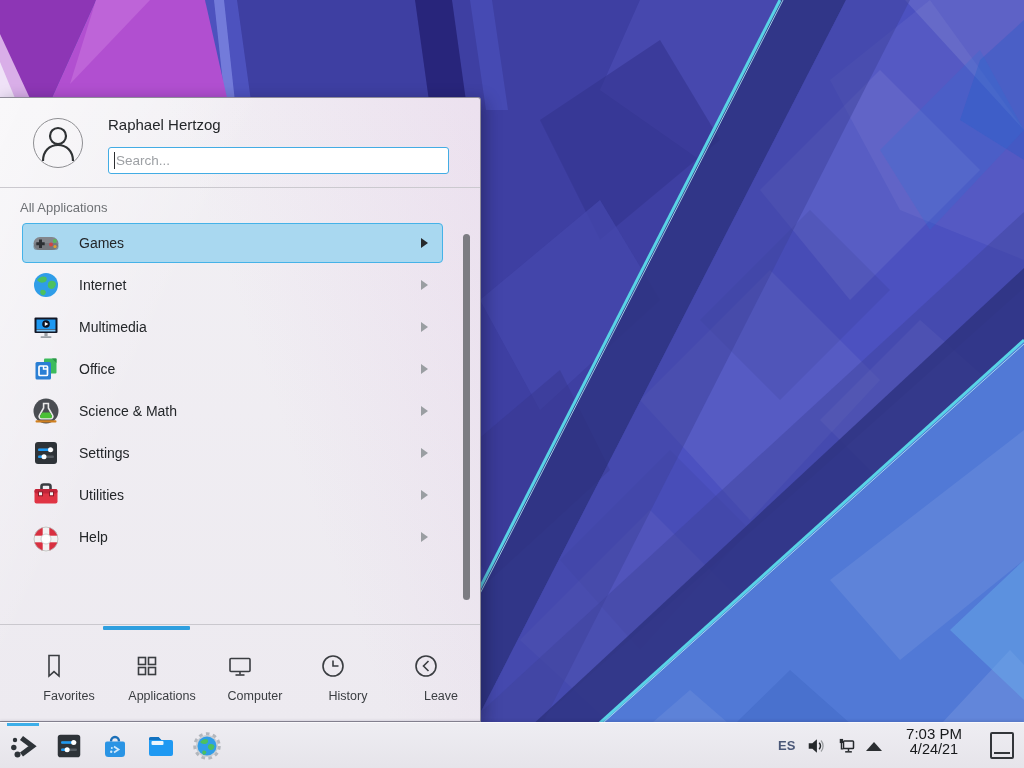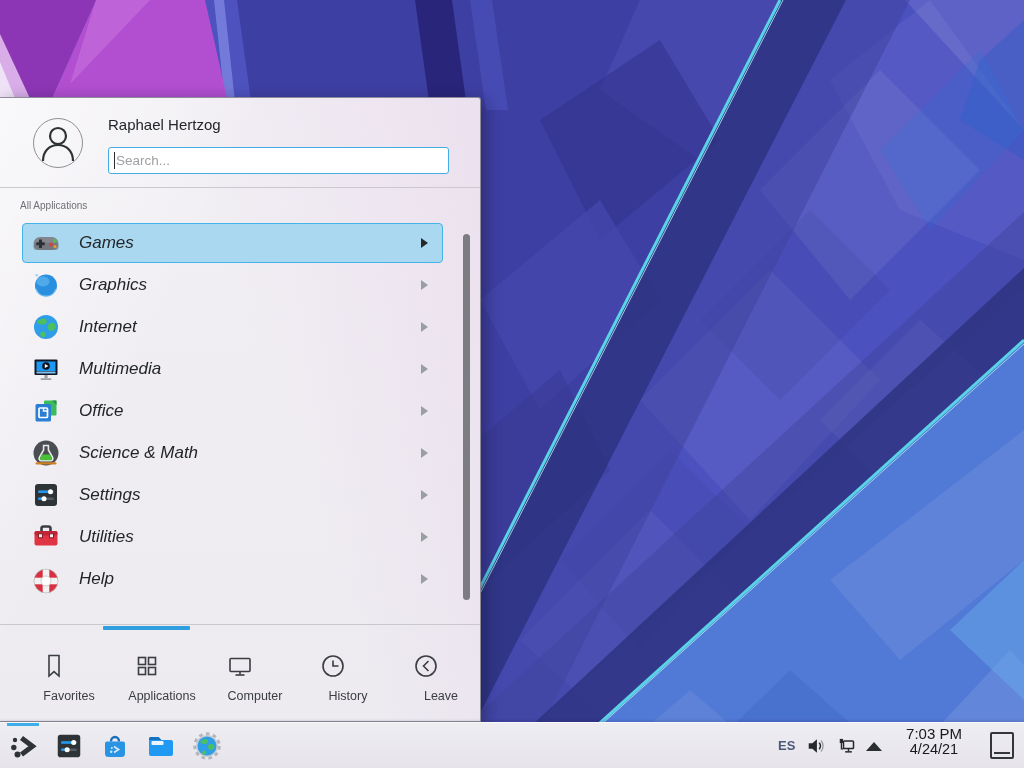--- a/index.html
+++ b/index.html
@@ -29,31 +29,31 @@
   .user-name{position:absolute;left:108px;top:18px;font-size:15px;color:#232629;}
   .search-wrap{position:absolute;left:108px;top:49px;width:341px;height:27px;border-radius:6px;}
   .search-wrap input{
     width:100%;height:100%;box-sizing:border-box;border:1.5px solid #43ace4;border-radius:3px;
     background:#ffffff;padding:0 7px;font-size:13.5px;color:#232629;outline:none;
     font-family:"Liberation Sans",sans-serif;
   }
   .search-wrap input::placeholder{color:#9da0a4;}
   .text-caret{position:absolute;left:6px;top:5px;width:1px;height:17px;background:#2b2d30;}
 
-  .section-label{position:absolute;left:20px;top:102px;font-size:10px;color:#6e7175;text-align:right;}
+  .section-label{position:absolute;left:20px;top:102px;font-size:13px;color:#6e7175;text-align:right;}
 
   .app-list{position:absolute;left:0;top:123px;width:100%;height:403px;overflow:hidden;}
   .app-row{
     box-sizing:border-box;height:40px;margin:2px 37px 0 22px;border-radius:4px;
     display:flex;align-items:center;padding:0 14px 0 7px;border:1px solid transparent;
   }
   .app-row.selected{background:#a9d8f0;border:1px solid #45b2e8;}
   .app-icon{width:32px;height:32px;flex:0 0 32px;margin-right:17px;}
   .app-icon svg{display:block;width:32px;height:32px;}
-  .app-label{font-size:17px;color:#232629;font-style:italic;}
+  .app-label{font-size:14px;color:#232629;}
   .arrow{margin-left:auto;width:0;height:0;border-style:solid;border-width:5px 0 5px 7px;
     border-color:transparent transparent transparent #9a9ea2;}
   .app-row.selected .arrow{border-left-color:#26292c;}
 
   .scroll-thumb{position:absolute;left:463px;top:136px;width:7px;height:366px;border-radius:4px;background:#7c7c82;}
 
   .tabbar{position:absolute;left:0;top:526px;width:100%;height:98px;border-top:1px solid #cac8ce;
     display:flex;padding-left:7px;box-sizing:border-box;}
   .tab-indicator{position:absolute;left:103px;top:1px;width:87px;height:4px;background:#2f9fdf;border-radius:1px;}
   .tab{width:93px;display:flex;flex-direction:column;align-items:center;justify-content:center;padding-top:6px;}
@@ -159,32 +159,20 @@
         <path d="M9,12.5 h3 v2.7 h2.7 v3 h-2.7 v2.7 h-3 v-2.7 h-2.7 v-3 h2.7 z" fill="#2c2f33"></path>
         <circle cx="21" cy="17.5" r="1.9" fill="#cf4444"></circle>
         <circle cx="24.8" cy="14" r="1.9" fill="#58b85a"></circle>
         <circle cx="25" cy="19.5" r="1.6" fill="#e0a030"></circle>
       </svg>
         </span>
       <span class="app-label">Games</span>
       <span class="arrow"></span>
     </div>
 
-    <div class="app-row">
-      <span class="app-icon">
-          <svg viewBox="0 0 32 32">
-        <circle cx="16" cy="16.5" r="11" fill="#2a8fdf"></circle>
-        <ellipse cx="13" cy="12.5" rx="6.5" ry="5" fill="#5cb3f0" opacity="0.75"></ellipse>
-        <path d="M6,20 a10.5,10.5 0 0 0 20,0" fill="none" stroke="#8fccf4" stroke-width="1.4" opacity="0.8"></path>
-        <rect x="5.5" y="5" width="2.4" height="2.4" fill="#9fd4f6"></rect>
-      </svg>
-        </span>
-      <span class="app-label">Graphics</span>
-      <span class="arrow"></span>
-    </div>
 
     <div class="app-row">
       <span class="app-icon">
           <svg viewBox="0 0 32 32">
         <circle cx="16" cy="16" r="12" fill="#2f9de8"></circle>
         <path d="M7,11 q4,-5 9,-3 q2,3 -1,5 q-5,2 -8,-2z" fill="#4cc05e"></path>
         <path d="M20,12 q5,-1 6,3 q-1,5 -5,5 q-4,-1 -3,-5 q0,-2 2,-3z" fill="#4cc05e"></path>
         <path d="M11,21 q4,-1 5,2 q-1,4 -4,3 q-3,-2 -1,-5z" fill="#4cc05e"></path>
       </svg>
         </span>

